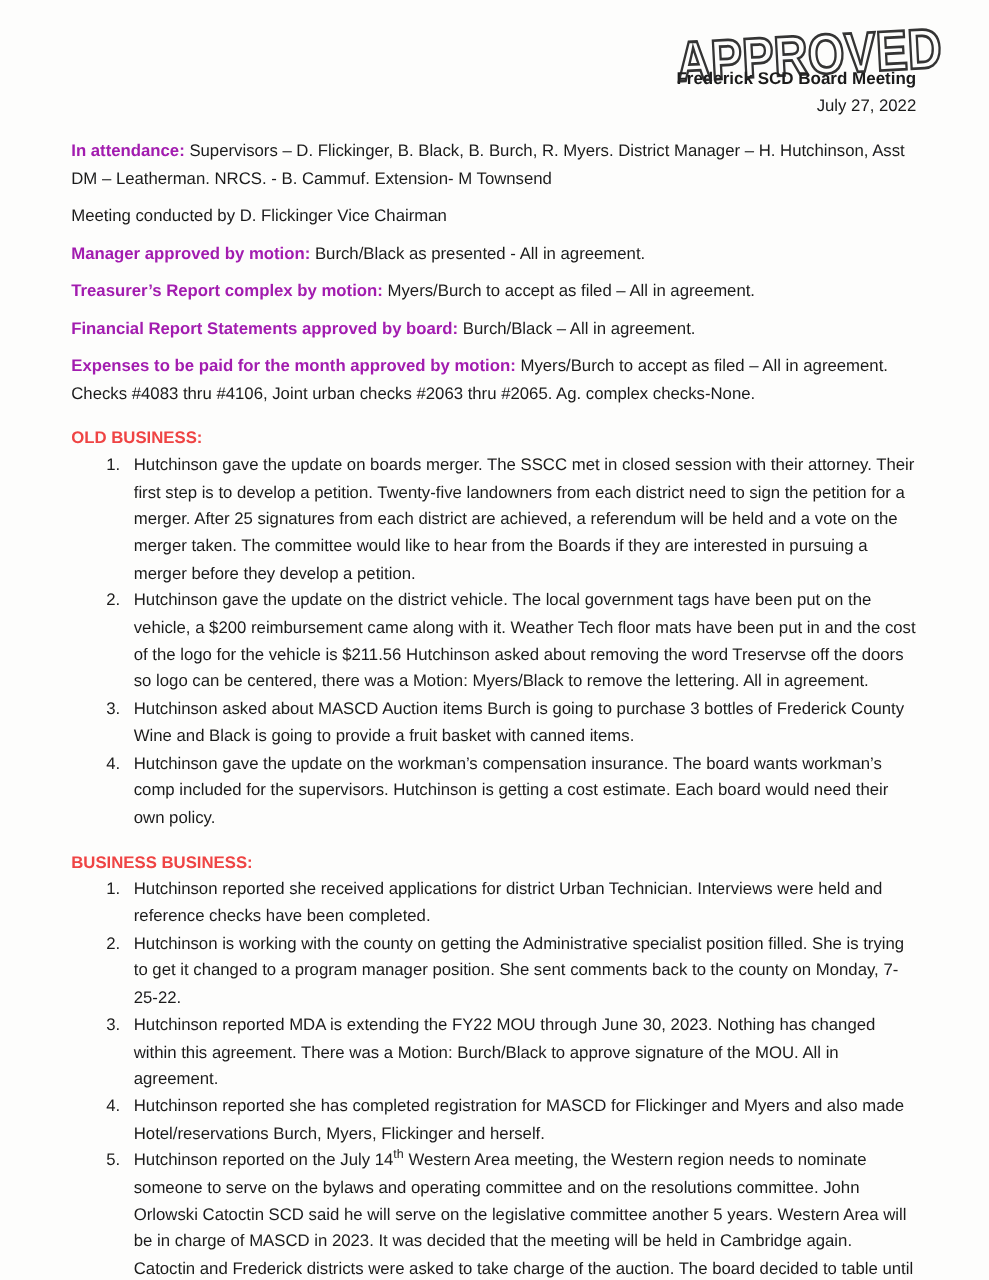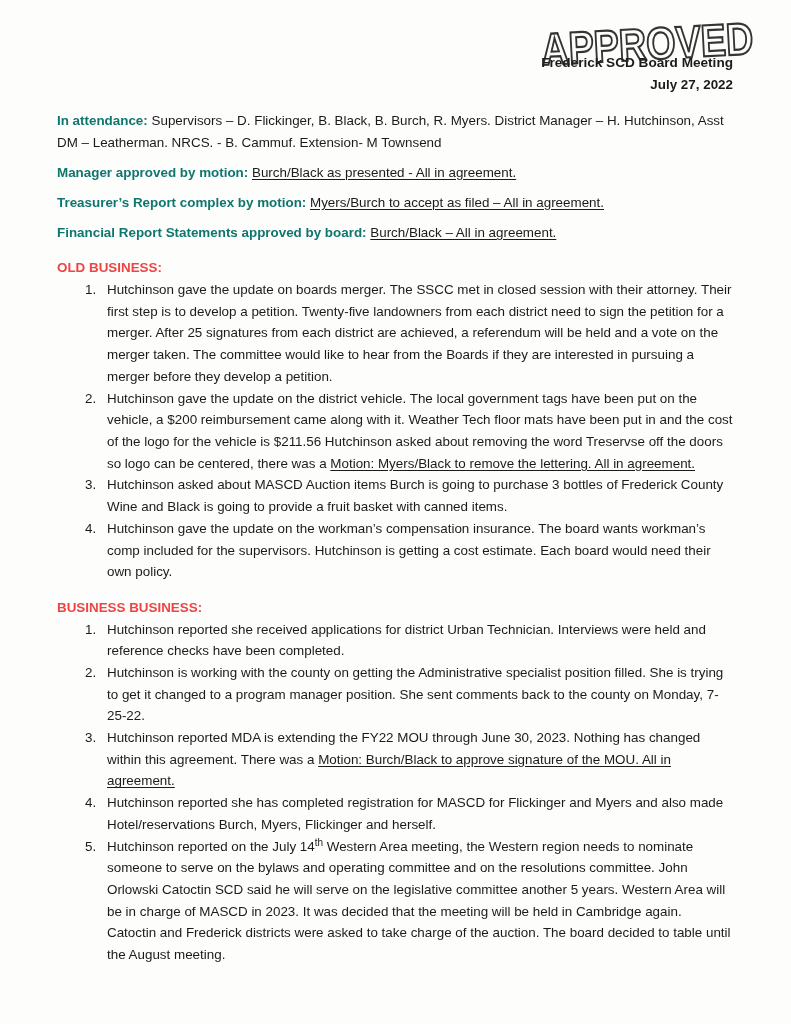--- a/index.html
+++ b/index.html
@@ -11,41 +11,41 @@
     position:relative;
     -webkit-font-smoothing:antialiased;
   }
   .page{
     position:absolute;inset:0;
     padding:52px 58px 0 57px;
     box-sizing:border-box;
   }
   .header{text-align:right;margin:0 0 14px;}
   .title{font-weight:bold;font-size:13.6px;line-height:22px;}
-  .date{font-weight:bold;font-size:13.4px;line-height:22px;}
+  .date{font-weight:normal;font-size:13.4px;line-height:22px;}
   .stamp{
     position:absolute;
     left:540px;top:24px;
     font-size:45px;
     font-weight:bold;
     color:transparent;
     -webkit-text-stroke:2.2px #242424;
     transform:rotate(-3deg) scaleX(0.84);
     transform-origin:left top;
     letter-spacing:0px;
     opacity:.92;
     white-space:nowrap;
   }
   .para{
     font-size:13.4px;
     line-height:21.6px;
     margin:0 0 8.5px;
   }
-  .para strong{color:#0f766e;}
-  .ul{text-decoration:underline;text-underline-offset:2px;}
+  .para strong{color:#a21caf;}
+  .ul{text-underline-offset:2px;}
   .section-heading{
     font-weight:bold;
     font-size:13.4px;
     line-height:21.6px;
     margin:14px 0 0;
     color:#ef4444;
   }
   .olist{margin:0;padding:0;}
   .oitem{
     display:flex;
@@ -67,27 +67,29 @@
 
   <div class="stamp">APPROVED</div>
 
   <div class="header">
     <div class="title">Frederick SCD Board Meeting</div>
     <div class="date">July 27, 2022</div>
   </div>
 
   <p class="para"><strong>In attendance:</strong><span> Supervisors – D. Flickinger, B. Black, B. Burch, R. Myers. District Manager – H. Hutchinson, Asst DM – Leatherman. NRCS. - B. Cammuf. Extension- M Townsend</span></p>
 
+  <p class="para">Meeting conducted by D. Flickinger Vice Chairman</p>
 
   <p class="para"><strong>Manager approved by motion:</strong> <span class="ul">Burch/Black as presented - All in agreement.</span></p>
 
   <p class="para"><strong>Treasurer’s Report complex by motion:</strong> <span class="ul">Myers/Burch to accept as filed – All in agreement.</span></p>
 
   <p class="para"><strong>Financial Report Statements approved by board:</strong> <span class="ul">Burch/Black – All in agreement.</span></p>
 
+  <p class="para"><strong>Expenses to be paid for the month approved by motion:</strong> <span class="ul">Myers/Burch to accept as filed – All in agreement.</span><br><span>Checks #4083 thru #4106, Joint urban checks #2063 thru #2065. Ag. complex checks-None.</span></p>
 
   <div class="section">
     <div class="section-heading">OLD BUSINESS:</div>
     <div class="olist">
       <div class="oitem">
         <span class="num">1.</span>
         <span class="itext"><span></span><sup></sup><span>Hutchinson gave the update on boards merger. The SSCC met in closed session with their attorney. Their first step is to develop a petition. Twenty-five landowners from each district need to sign the petition for a merger. After 25 signatures from each district are achieved, a referendum will be held and a vote on the merger taken. The committee would like to hear from the Boards if they are interested in pursuing a merger before they develop a petition.</span><span class="ul"></span></span>
       </div>
       <div class="oitem">
         <span class="num">2.</span>

